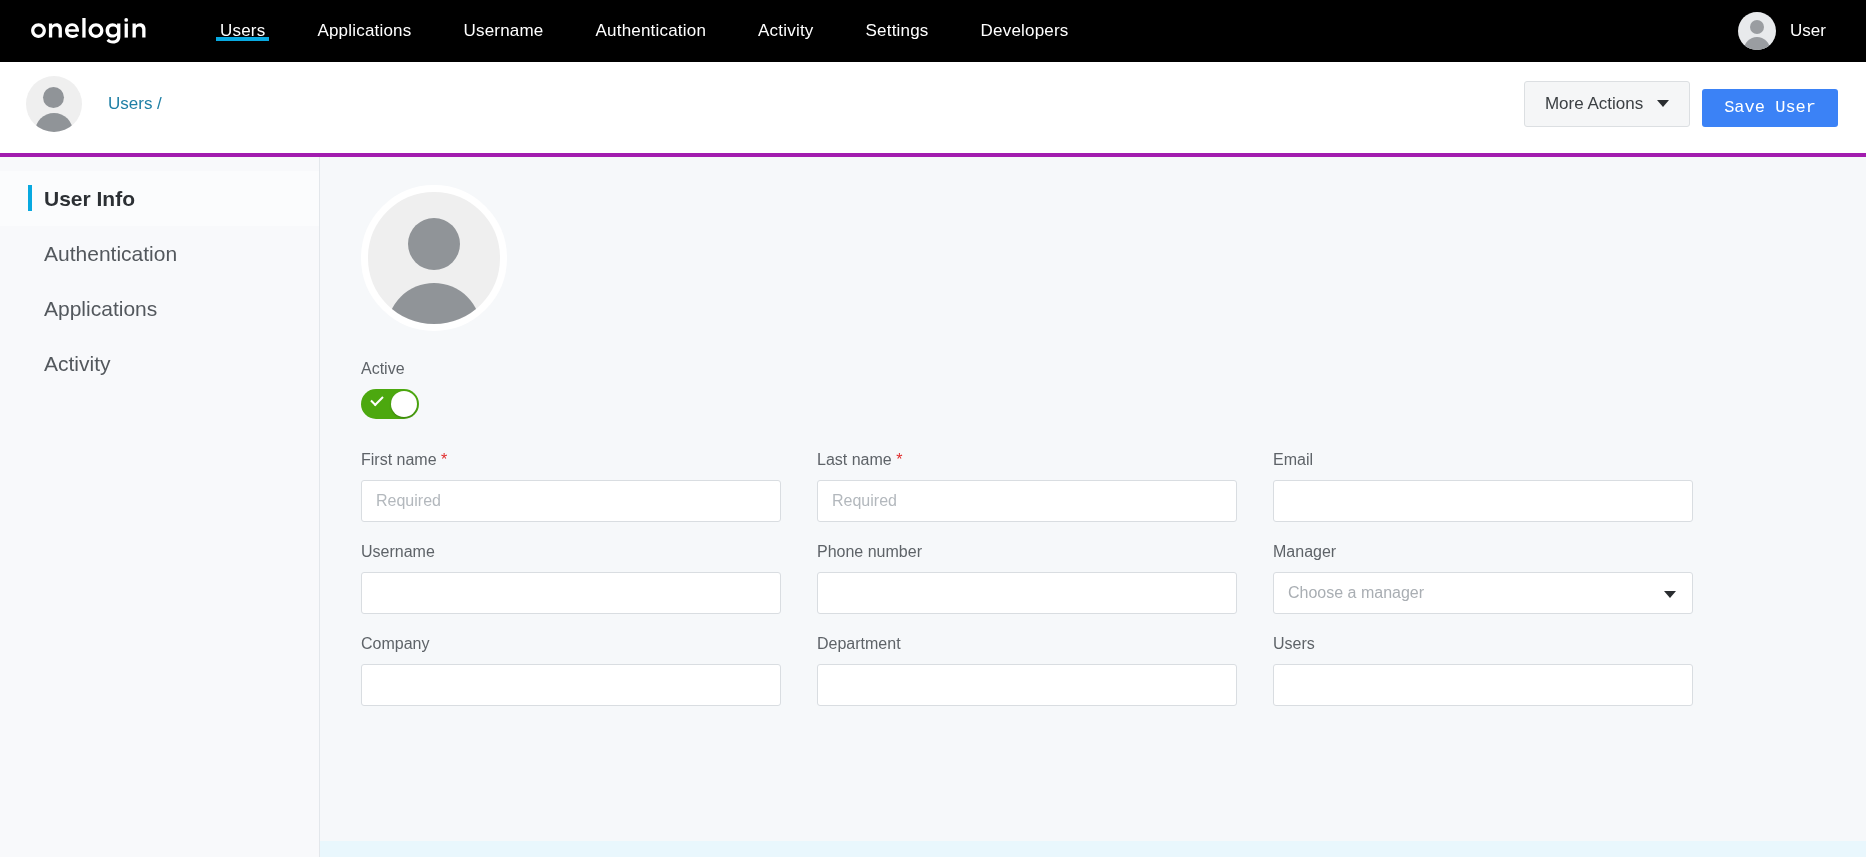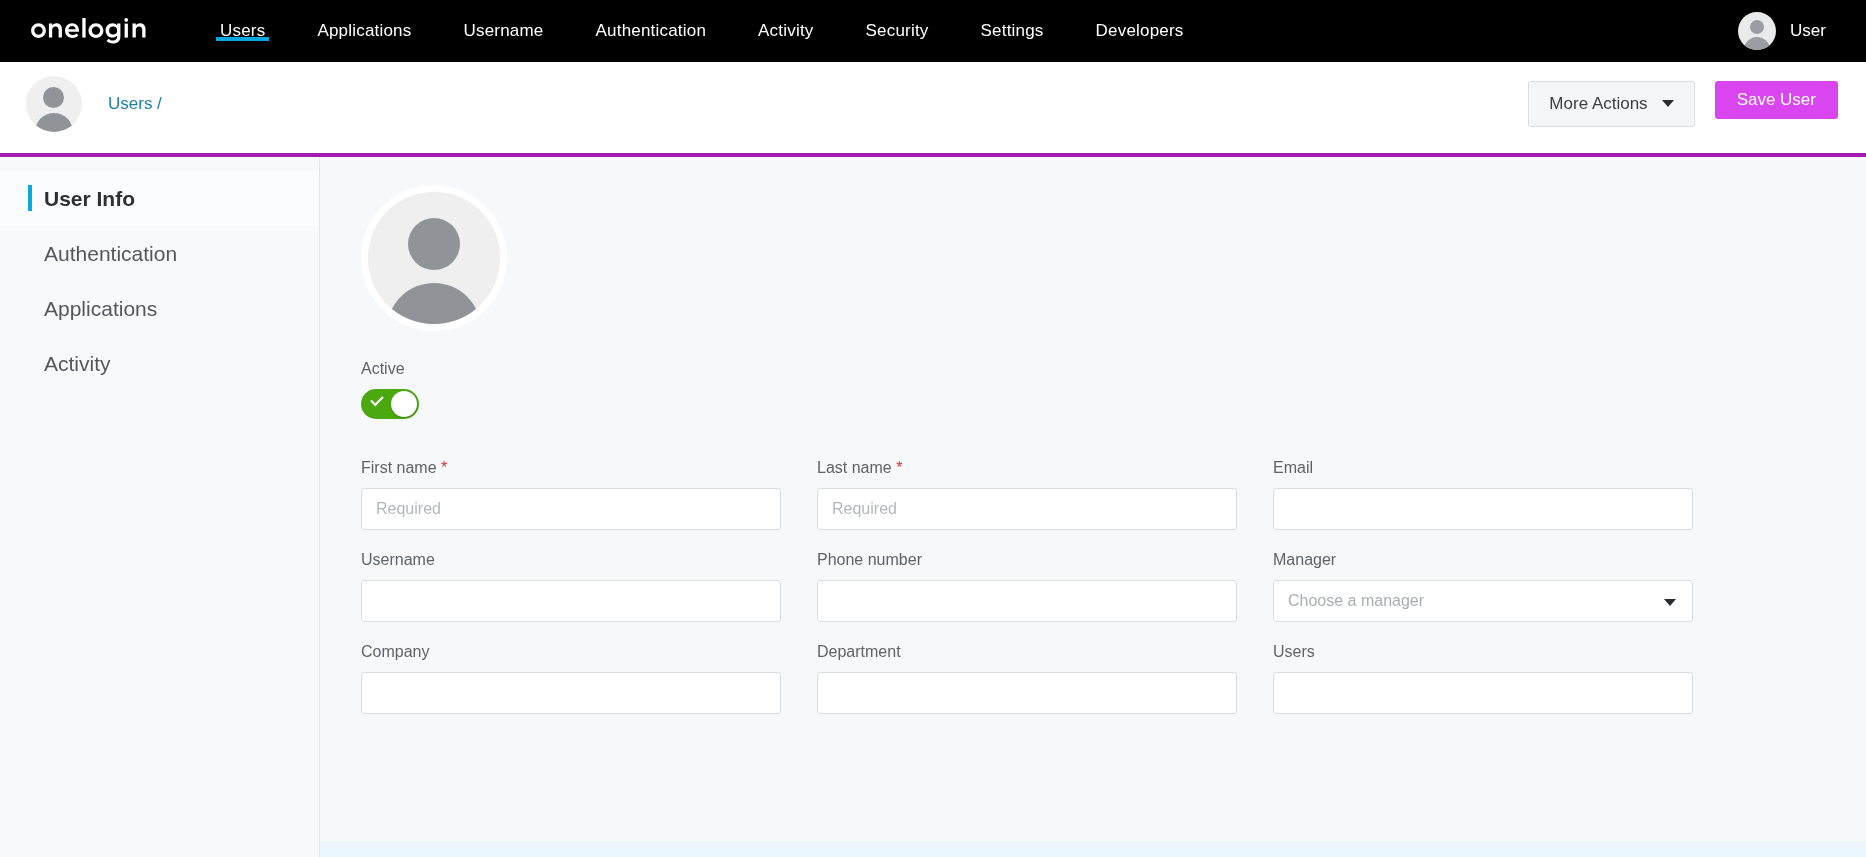--- a/index.html
+++ b/index.html
@@ -87,21 +87,21 @@
     background: #909498; left: 9px; top: 37px;
   }
   .breadcrumb {
     margin-left: 26px;
     color: #1e7fa5;
     font-size: 17px;
     cursor: pointer;
   }
   .header-actions {
     margin-left: auto;
-    display: flex; align-items: flex-start; gap: 20px;
+    display: flex; align-items: flex-end; gap: 12px;
   }
   .btn-more {
     height: 46px;
     background: #f5f6f7;
     border: 1px solid #dcdfe2;
     border-radius: 3px;
     color: #3c4044;
     font-size: 17px;
     display: flex; align-items: center; gap: 14px;
     padding: 0 20px;
@@ -109,28 +109,28 @@
     font-family: "Liberation Sans", sans-serif;
   }
   .caret-down {
     width: 0; height: 0;
     border-left: 6px solid transparent;
     border-right: 6px solid transparent;
     border-top: 7px solid #2a2d30;
   }
   .btn-save {
     height: 38px;
-    background: #d946ef;
+    background: #3b82f6;
     border: none;
     border-radius: 3px;
     color: #ffffff;
     font-size: 17px;
     padding: 0 22px;
     cursor: pointer;
-    font-family: Liberation Sans, sans-serif;
+    font-family: Liberation Mono, monospace;
   }
 
   
   .page {
     display: flex;
     height: calc(857px - 62px - 95px);
     background: #f6f8fa;
   }
   .sidebar {
     width: 320px;
@@ -209,21 +209,21 @@
   }
   .toggle .knob {
     position: absolute; right: 2px; top: 2px;
     width: 26px; height: 26px;
     border-radius: 50%;
     background: #ffffff;
     box-shadow: 0 1px 2px rgba(0,0,0,.25);
   }
 
   .form-grid {
-    margin-top: 40px;
+    margin-top: 32px;
     display: grid;
     grid-template-columns: 420px 420px 420px;
     column-gap: 36px;
     row-gap: 21px;
     max-width: 1340px;
   }
   .form-field { display: flex; flex-direction: column; }
   .input-box {
     height: 42px;
     background: #ffffff;
@@ -292,23 +292,20 @@
     <div class="nav-item">
         <span>Username</span>
       </div>
     <div class="nav-item">
         <span>Authentication</span>
       </div>
     <div class="nav-item">
         <span>Activity</span>
       </div>
     <div class="nav-item">
-        <span>Security</span>
-      </div>
-    <div class="nav-item">
         <span>Settings</span>
       </div>
     <div class="nav-item">
         <span>Developers</span>
       </div>
   </div>
 
   <div class="nav-right">
     <div class="nav-avatar">
       <div class="head"></div>

